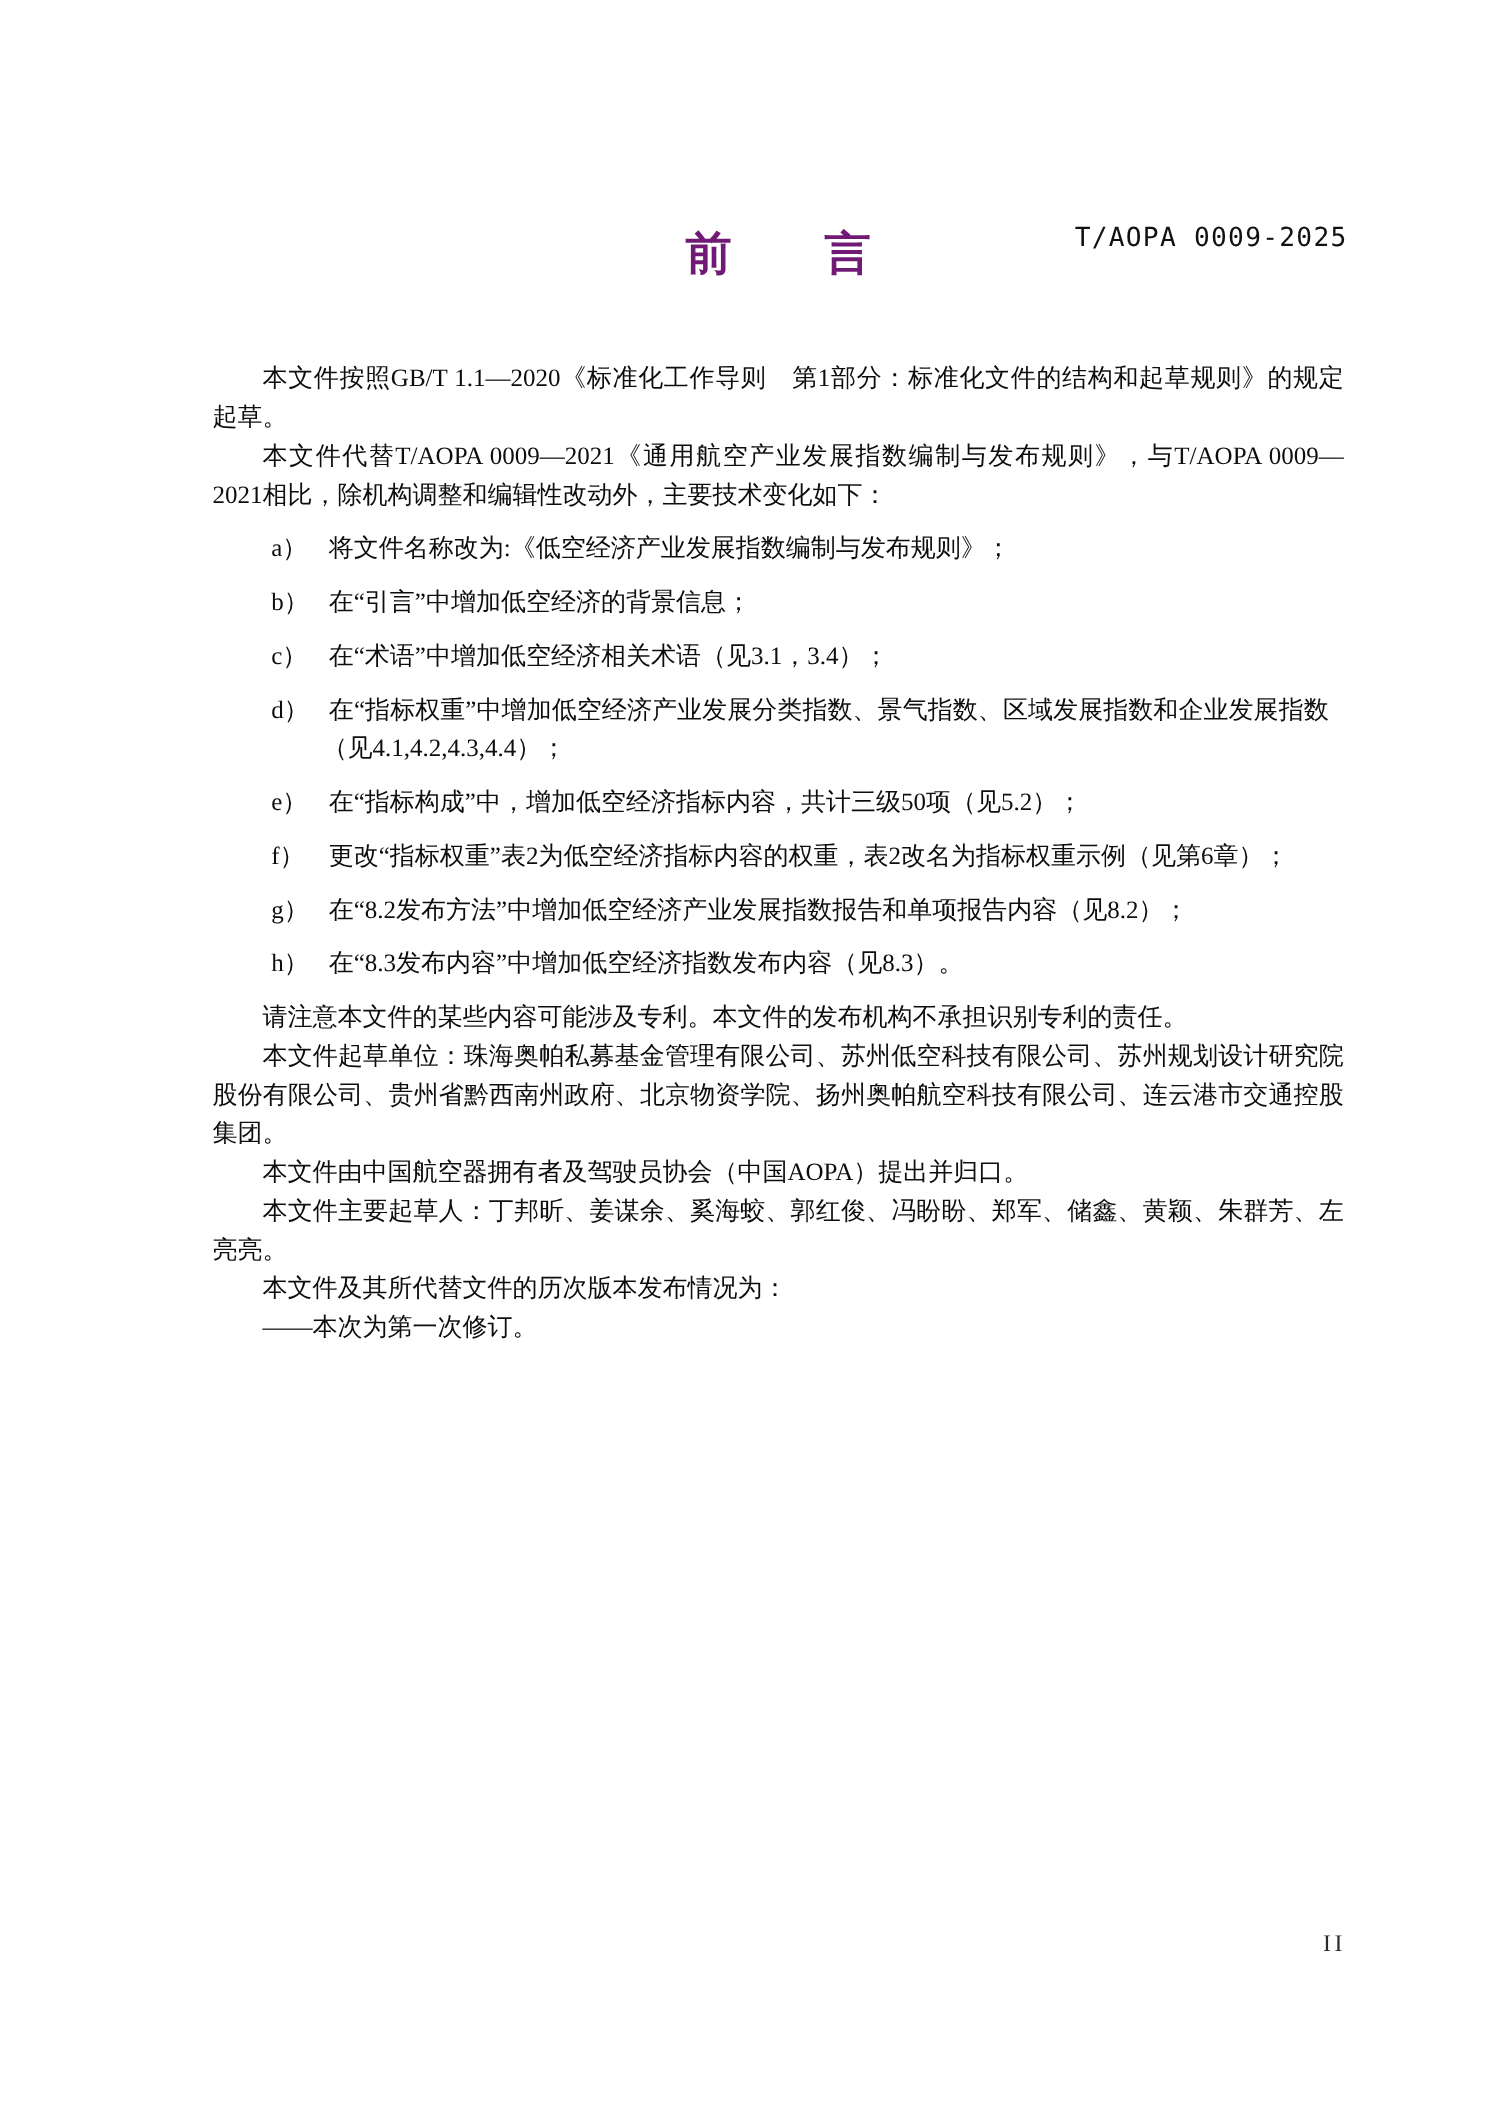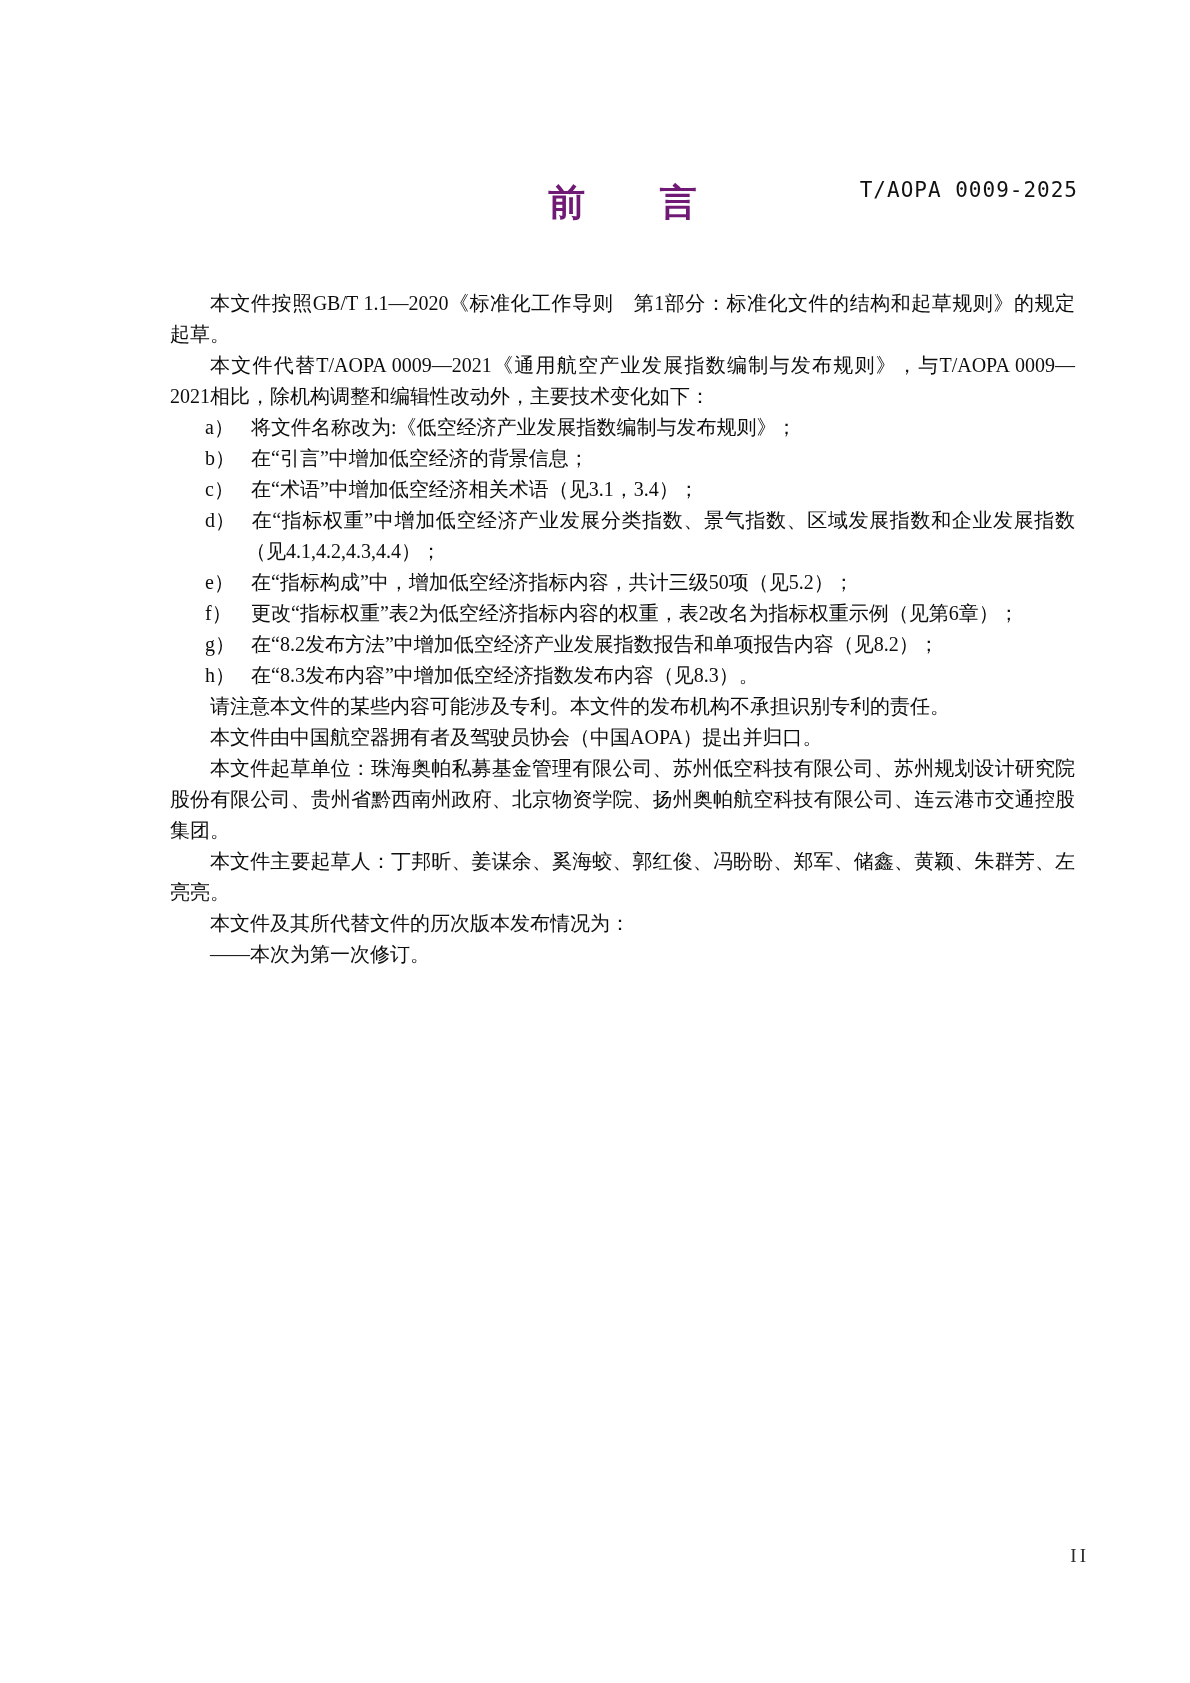--- a/index.html
+++ b/index.html
@@ -52,34 +52,34 @@
     font-size: 20px;
     line-height: 31px;
     text-align: justify;
     color: #0d0d0d;
   }
   .foreword-body .para {
     text-indent: 40px;
     margin: 0;
   }
   .foreword-body .list-item {
-    margin: 0;
+    margin: 12px;
     padding-left: 76px;
     text-indent: -41px;
   }
   .foreword-body .li-label {
     display: inline-block;
     width: 41px;
     text-indent: 0;
   }
   .page-number {
     position: absolute;
     top: 1545px;
     left: 170px;
-    right: 101px;
+    right: 113px;
     text-align: right;
     font-size: 19px;
     letter-spacing: 3px;
     color: #2b2b2b;
   }
 </style>
 </head>
 <body>
 
 <div class="page">
@@ -131,25 +131,25 @@
       <p class="list-item">
     <span class="li-label">h）</span>
     <span class="li-text">在“8.3发布内容”中增加低空经济指数发布内容（见8.3）。</span>
   </p>
       <p class="para">
     
     <span class="li-text">请注意本文件的某些内容可能涉及专利。本文件的发布机构不承担识别专利的责任。</span>
   </p>
       <p class="para">
     
-    <span class="li-text">本文件由中国航空器拥有者及驾驶员协会（中国AOPA）提出并归口。</span>
+    <span class="li-text">本文件起草单位：珠海奥帕私募基金管理有限公司、苏州低空科技有限公司、苏州规划设计研究院股份有限公司、贵州省黔西南州政府、北京物资学院、扬州奥帕航空科技有限公司、连云港市交通控股集团。</span>
   </p>
       <p class="para">
     
-    <span class="li-text">本文件起草单位：珠海奥帕私募基金管理有限公司、苏州低空科技有限公司、苏州规划设计研究院股份有限公司、贵州省黔西南州政府、北京物资学院、扬州奥帕航空科技有限公司、连云港市交通控股集团。</span>
+    <span class="li-text">本文件由中国航空器拥有者及驾驶员协会（中国AOPA）提出并归口。</span>
   </p>
       <p class="para">
     
     <span class="li-text">本文件主要起草人：丁邦昕、姜谋余、奚海蛟、郭红俊、冯盼盼、郑军、储鑫、黄颖、朱群芳、左亮亮。</span>
   </p>
       <p class="para">
     
     <span class="li-text">本文件及其所代替文件的历次版本发布情况为：</span>
   </p>
       <p class="para">

